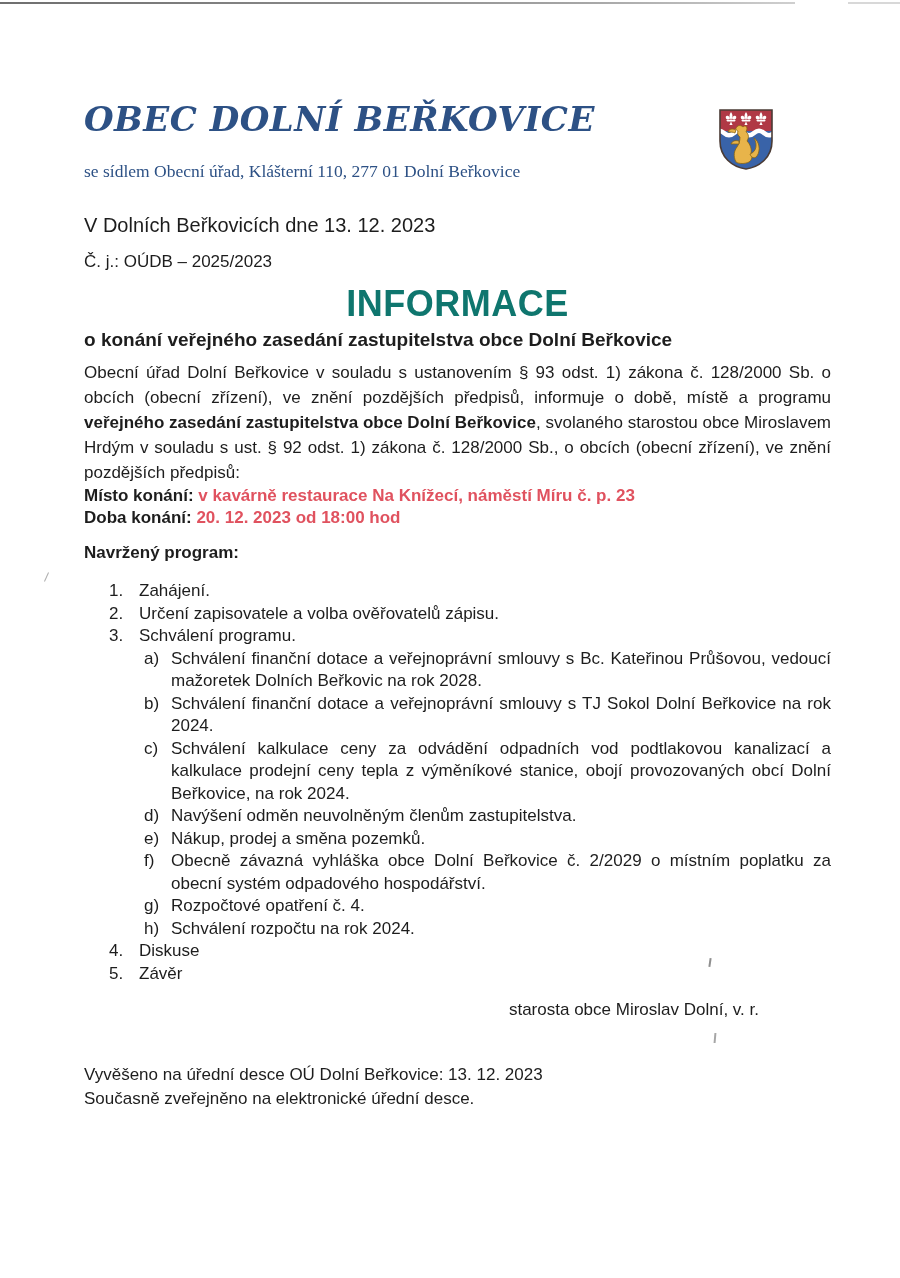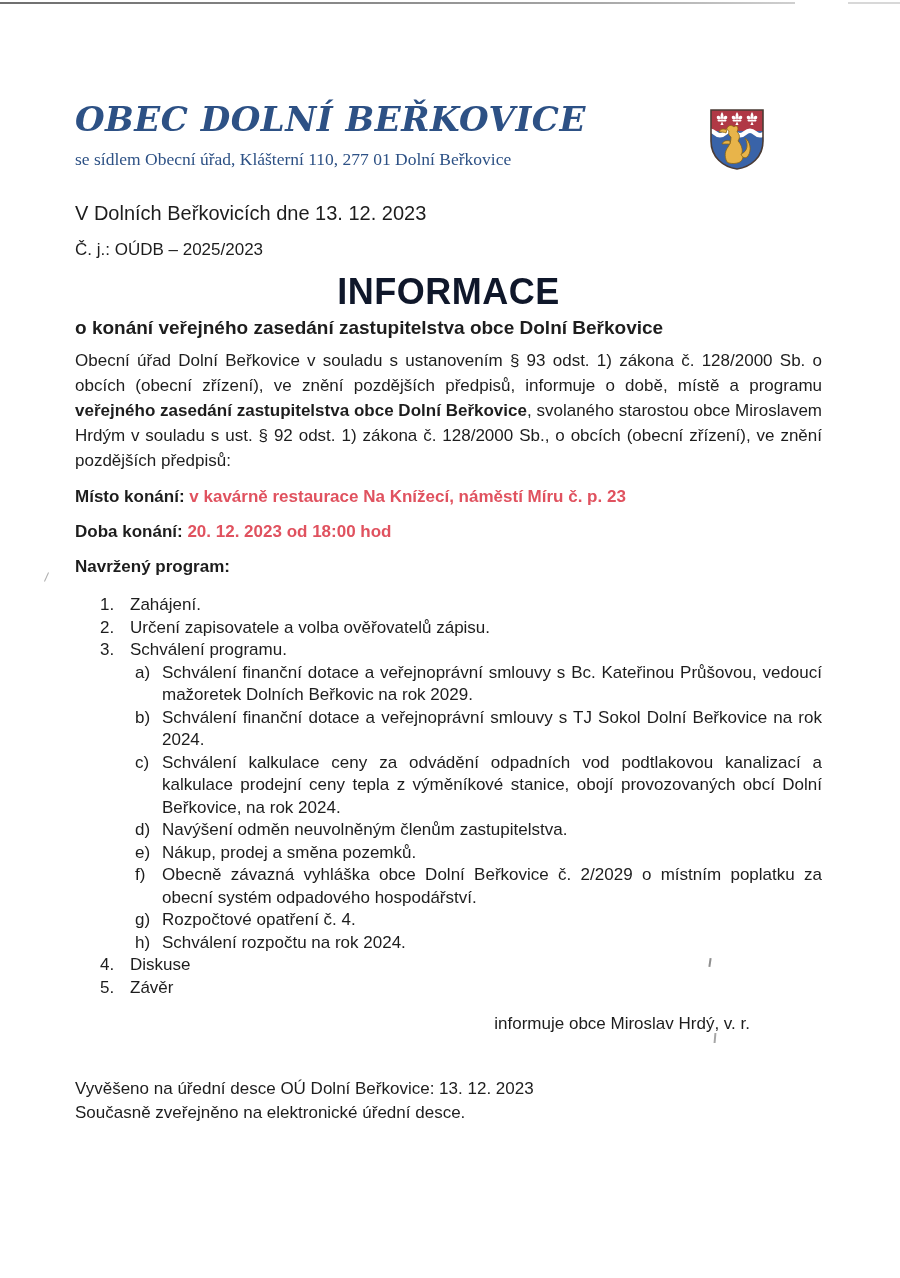--- a/index.html
+++ b/index.html
@@ -16,61 +16,61 @@
   .scan-top-line {
     position:absolute; top:2px; left:0; width:795px; height:2px;
     background:linear-gradient(90deg,#6f6f6f 0%,#8a8a8a 45%,#a8a8a8 75%,#cfcfcf 100%);
   }
   .scan-top-line2 { position:absolute; top:2px; left:848px; width:52px; height:2px; background:#d8d8d8; }
   .artifact { position:absolute; background:#6a6a6a; }
   .artifact.a1 { left:709px; top:958px; width:2px; height:9px; transform:rotate(8deg); opacity:.75; }
   .artifact.a2 { left:714px; top:1033px; width:2px; height:10px; transform:rotate(5deg); opacity:.6; }
   .artifact.a3 { left:46px; top:572px; width:1px; height:10px; transform:rotate(24deg); opacity:.55; }
 
-  .content { position:absolute; left:75px; top:98px; width:747px; }
+  .content { position:absolute; left:84px; top:98px; width:747px; }
 
   .org-name {
     font-family:"DejaVu Serif","Liberation Serif",serif;
     font-style:italic; font-weight:bold;
     font-size:34px; line-height:42px;
     color:#2d5185; letter-spacing:.5px;
     white-space:nowrap;
   }
   .org-address {
-    margin-top:8px;
+    margin-top:20px;
     font-family:"Liberation Serif",serif;
     font-size:17.5px; line-height:22px;
     color:#2d5185;
   }
   .arms { position:absolute; left:632px; top:8px; width:60px; height:66px; }
 
   .date-line { margin-top:32px; font-size:20px; line-height:22px; }
   .ref-line  { margin-top:15px; font-size:17px; line-height:22px; }
 
   .notice-title {
     margin-top:11px;
     text-align:center;
     font-size:36px; line-height:40px;
     font-weight:bold; letter-spacing:.5px;
-    color:#0f172a;
+    color:#0f766e;
   }
   .notice-subtitle {
     margin-top:3px;
     font-size:19px; line-height:26px;
     font-weight:bold;
   }
 
   .intro {
     margin-top:7px;
     font-size:17px; line-height:25px;
     text-align:justify;
   }
   .intro .b { font-weight:bold; }
 
-  .meta-line { margin-top:13px; font-size:17px; line-height:22px; }
+  .meta-line { font-size:17px; line-height:22px; }
   .meta-line .lbl { font-weight:bold; }
   .meta-line .val { color:#e0525f; font-weight:bold; }
 
   .program-label { margin-top:13px; font-size:17px; line-height:22px; font-weight:bold; }
 
   .program-list { margin-top:16px; font-size:17px; line-height:22.5px; }
   .pitem { display:flex; margin-left:25px; }
   .pitem .marker { width:30px; flex:0 0 30px; }
   .pitem .txt { flex:1; }
   .psub { display:flex; margin-left:60px; }
@@ -176,21 +176,21 @@
       <div class="pitem">
         <span class="marker">2.</span>
         <span class="txt">Určení zapisovatele a volba ověřovatelů zápisu.</span>
       </div>
       <div class="pitem">
         <span class="marker">3.</span>
         <span class="txt">Schválení programu.</span>
       </div>
       <div class="psub">
         <span class="marker">a)</span>
-        <span class="txt">Schválení finanční dotace a veřejnoprávní smlouvy s Bc. Kateřinou Průšovou, vedoucí mažoretek Dolních Beřkovic na rok 2029.</span>
+        <span class="txt">Schválení finanční dotace a veřejnoprávní smlouvy s Bc. Kateřinou Průšovou, vedoucí mažoretek Dolních Beřkovic na rok 2028.</span>
       </div>
       <div class="psub">
         <span class="marker">b)</span>
         <span class="txt">Schválení finanční dotace a veřejnoprávní smlouvy s TJ Sokol Dolní Beřkovice na rok 2024.</span>
       </div>
       <div class="psub">
         <span class="marker">c)</span>
         <span class="txt">Schválení kalkulace ceny za odvádění odpadních vod podtlakovou kanalizací a kalkulace prodejní ceny tepla z výměníkové stanice, obojí provozovaných obcí Dolní Beřkovice, na rok 2024.</span>
       </div>
       <div class="psub">
@@ -216,21 +216,21 @@
       <div class="pitem">
         <span class="marker">4.</span>
         <span class="txt">Diskuse</span>
       </div>
       <div class="pitem">
         <span class="marker">5.</span>
         <span class="txt">Závěr</span>
       </div>
     </div>
 
-    <div class="signature">informuje obce Miroslav Hrdý, v. r.</div>
+    <div class="signature">starosta obce Miroslav Dolní, v. r.</div>
 
     <div class="footer">
       <div class="footer-line">Vyvěšeno na úřední desce OÚ Dolní Beřkovice: 13. 12. 2023</div>
       <div class="footer-line">Současně zveřejněno na elektronické úřední desce.</div>
     </div>
 
   </div>
 </div>
 
 </body></html>

